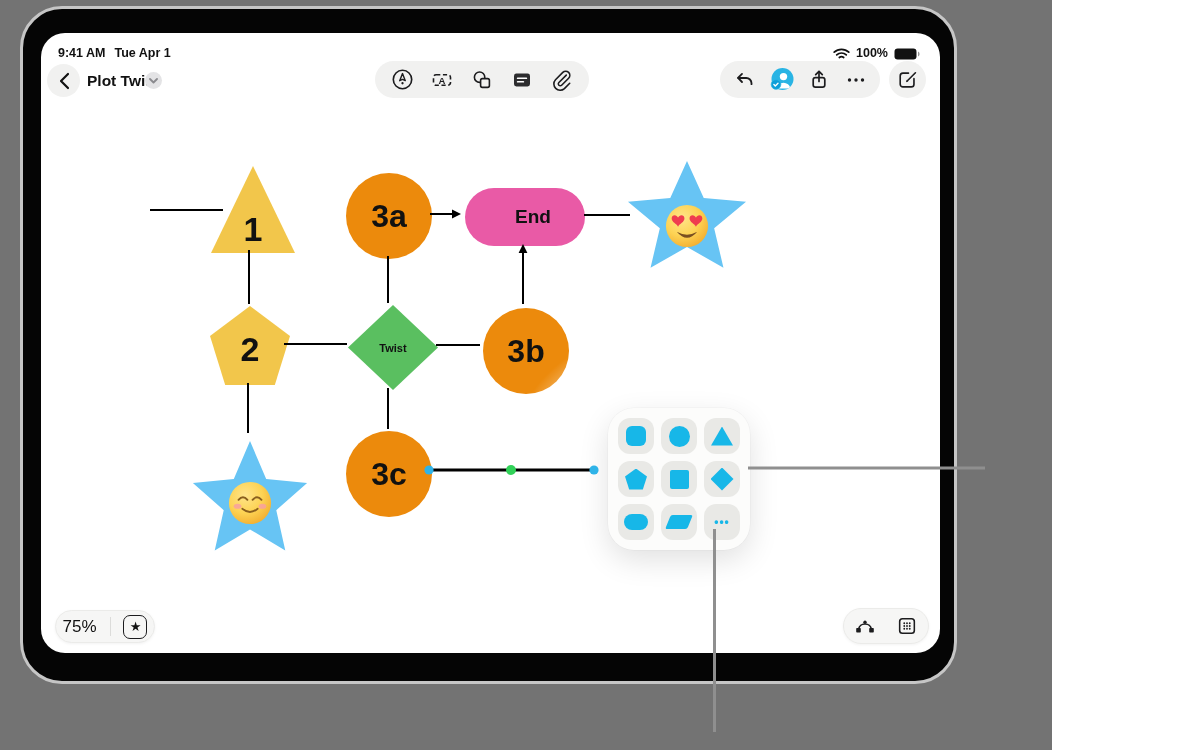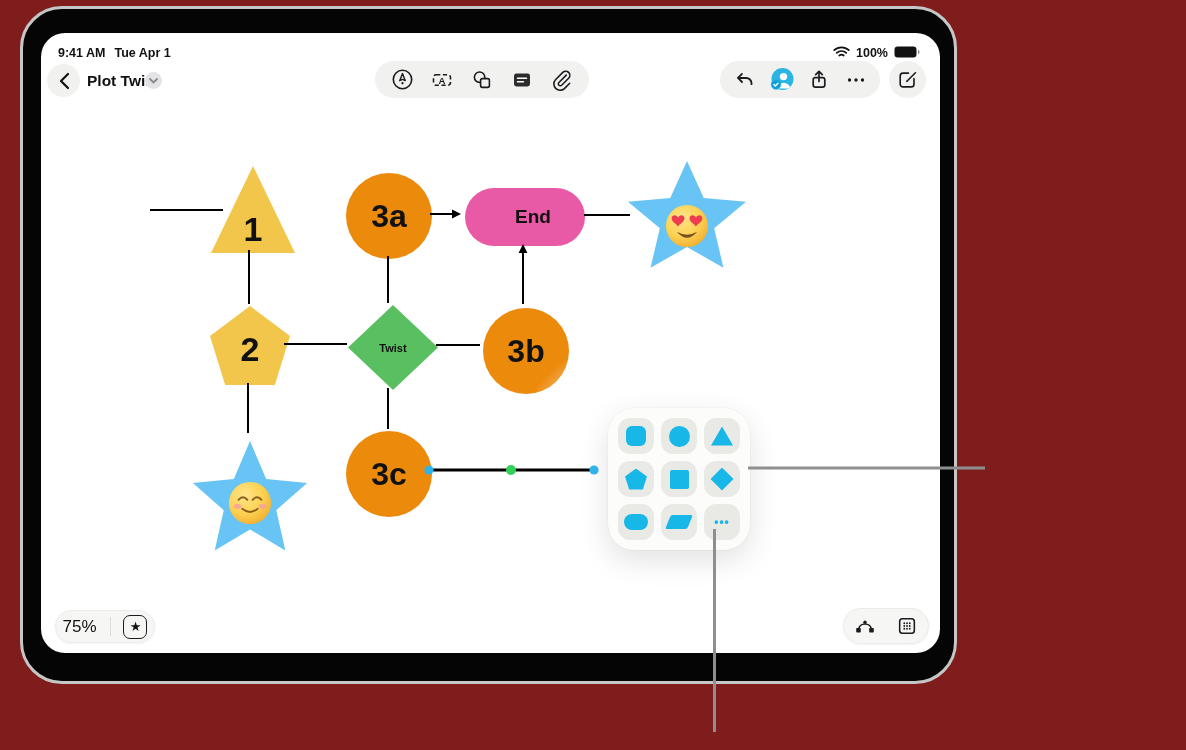--- a/index.html
+++ b/index.html
@@ -1,33 +1,33 @@
 <!DOCTYPE html>
 <html><head>
 <meta charset="utf-8">
 <style>
   * { margin:0; padding:0; box-sizing:border-box; }
   html,body { background:#fff; }
   body { font-family:"Liberation Sans","DejaVu Sans",sans-serif; color:#111; }
-  .stage { position:relative; width:1186px; height:750px; background:#7f1d1d; overflow:hidden; }
+  .stage { position:relative; width:1052px; height:750px; background:#737373; overflow:hidden; }
 
   
   .device { position:absolute; left:20px; top:6px; width:937px; height:678px;
             background:#050505; border:3px solid #c6c6c6; border-radius:42px; }
   .screen { position:absolute; left:18px; top:24px; width:899px; height:620px;
             background:#ffffff; border-radius:24px; overflow:hidden; }
 
   
   .statusbar { position:absolute; top:10px; left:0; right:0; height:20px;
                display:flex; justify-content:space-between; align-items:center;
                padding:0 20px 0 17px; font-size:12.5px; }
   .status-left { display:flex; gap:9px; align-items:center; }
   .status-time { font-weight:700; }
   .status-date { font-weight:700; }
-  .status-right { display:flex; gap:6px; align-items:flex-start; font-weight:600; font-size:12.5px; }
+  .status-right { display:flex; gap:6px; align-items:flex-end; font-weight:600; font-size:12.5px; }
 
   
   .circle-btn { position:absolute; display:flex; align-items:center; justify-content:center;
                 background:#f1f1f0; border-radius:50%; }
   .back-btn { left:6px; top:31px; width:33px; height:33px; }
   .doc-title { position:absolute; left:46px; top:39px; font-size:15.5px; font-weight:700; }
   .title-chevron { position:absolute; left:104px; top:39px; width:17px; height:17px;
                    background:#e3e3e5; border-radius:50%; display:flex; align-items:center; justify-content:center; }
   .pill { position:absolute; background:#f1f1f0; border-radius:19px; display:flex;
           align-items:center; justify-content:space-around; }

